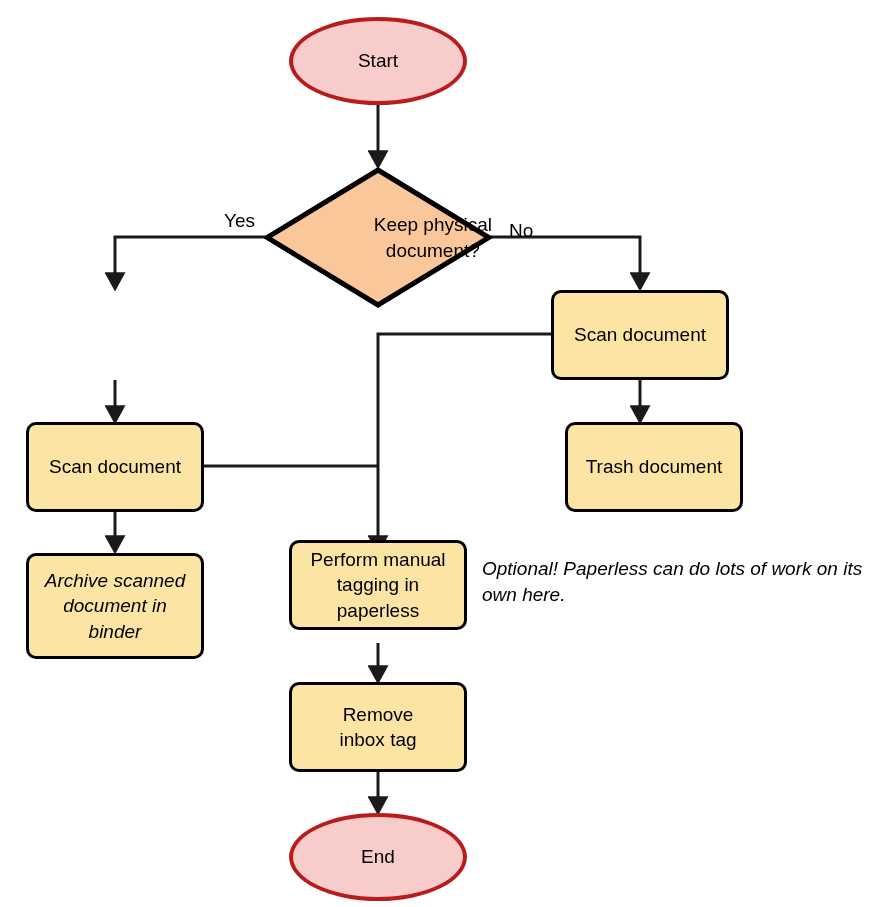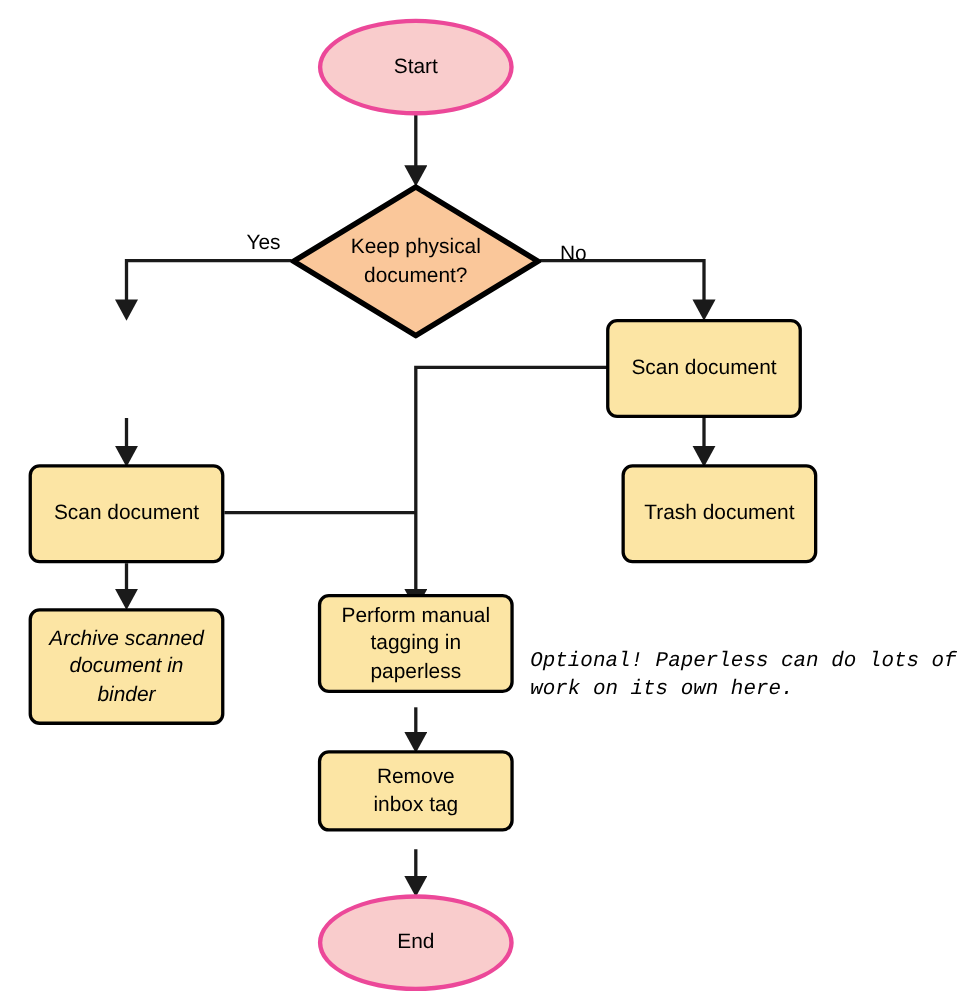--- a/index.html
+++ b/index.html
@@ -39,21 +39,21 @@
     line-height: 1.32;
     white-space: pre-line;
     z-index: 2;
   }
   .node.process {
     border: 3px solid #000000;
     border-radius: 10px;
     background: #fce5a4;
   }
   .node.terminator {
-    border: 4px solid #ec4899;
+    border: 4px solid #b91c1c;
     border-radius: 50%;
     background: #f9cccc;
   }
   .node.decision {
     background: transparent;
     border: none;
   }
   .diamond-shape {
     position: absolute;
     left: 0;
@@ -112,21 +112,21 @@
 
     <path d="M 378 643 L 378 681" fill="none" stroke="#1a1a1a" stroke-width="3" marker-end="url(#arrow)"></path>
 
     <path d="M 378 772 L 378 812" fill="none" stroke="#1a1a1a" stroke-width="3" marker-end="url(#arrow)"></path>
   </svg>
 
   <div class="node terminator" style="left:289px; top:17px; width:178px; height:88px;">
     <span>Start</span>
   </div>
 
-  <div class="node decision" style="left:264px; top:167px; width:228px; height:141px;">
+  <div class="node decision" style="left:264px; top:167px; width:228px; height:141px;justify-content:flex-end;">
     <svg class="diamond-shape" viewBox="0 0 228 141" preserveAspectRatio="none" xmlns="http://www.w3.org/2000/svg">
       <polygon points="114,3 225,70.5 114,138 3,70.5" fill="#fac79a" stroke="#000000" stroke-width="5" stroke-linejoin="miter"></polygon>
     </svg>
     <span class="diamond-label">Keep physical
 document?</span>
   </div>
 
   <span class="edge-label" style="left:208px; top:210px;margin-left:16px;">Yes</span>
   <span class="edge-label" style="left:509px; top:220px;">No</span>
 
@@ -148,26 +148,26 @@
   <div class="node process" style="left:551px; top:422px; width:178px; height:90px;margin-left:14px;">
     <span>Trash document</span>
   </div>
 
   <div class="node process" style="left:289px; top:540px; width:178px; height:90px;">
     <span>Perform manual
 tagging in
 paperless</span>
   </div>
 
-  <div class="node process" style="left:289px; top:682px; width:178px; height:74px;">
+  <div class="node process" style="left:289px; top:682px; width:178px; height:90px;">
     <span>Remove
 inbox tag</span>
   </div>
 
   <div class="node terminator" style="left:289px; top:813px; width:178px; height:88px;">
     <span>End</span>
   </div>
 
-  <div class="note" style="left:482px; top:588px; width:400px;font-family:Liberation Mono, monospace;">
+  <div class="note" style="left:482px; top:556px; width:400px;">
     <span>Optional! Paperless can do lots of work on its own here.</span>
   </div>
 
 </div>
 
 </body></html>

